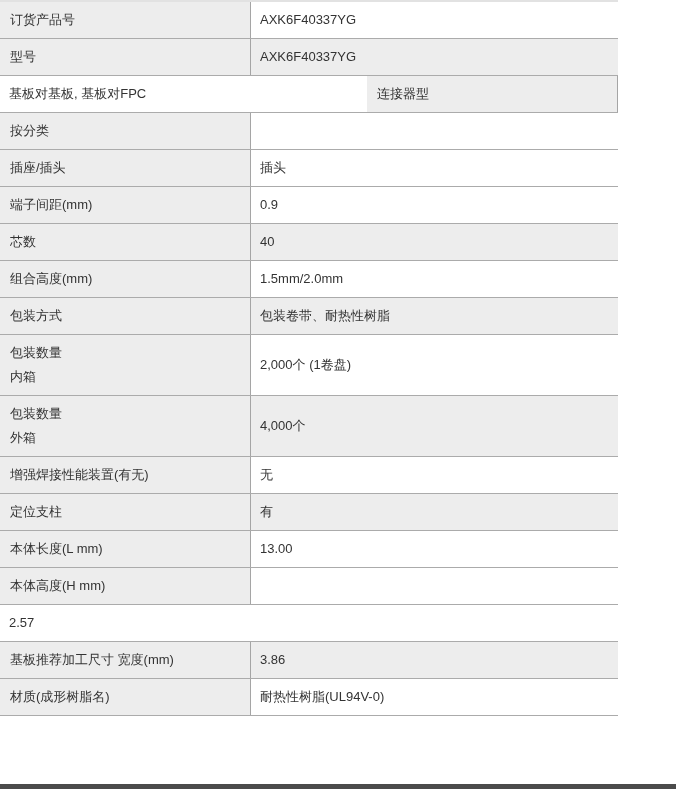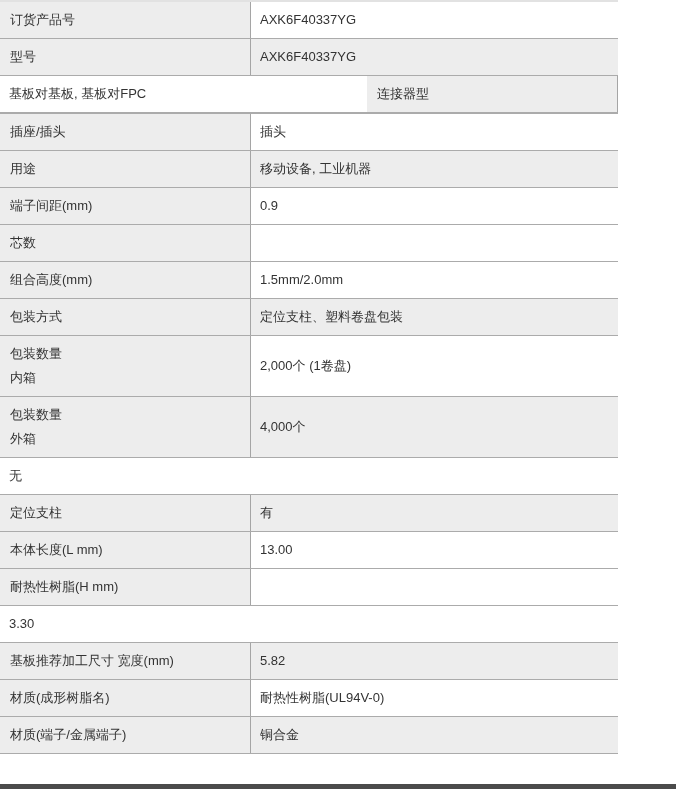--- a/index.html
+++ b/index.html
@@ -73,94 +73,89 @@
     <div class="cell cell-label">型号</div>
     <div class="cell cell-value">AXK6F40337YG</div>
   </div>
 
   <div class="spec-row">
     <div class="cell cell-value">基板对基板, 基板对FPC</div>
     <div class="cell cell-label">连接器型</div>
   </div>
 
   <div class="spec-row alt">
+    <div class="cell cell-label">按分类</div>
   </div>
 
   <div class="spec-row">
     <div class="cell cell-label">插座/插头</div>
     <div class="cell cell-value">插头</div>
   </div>
 
-  <div class="spec-row alt">
-    <div class="cell cell-label">用途</div>
-    <div class="cell cell-value">移动设备, 工业机器</div>
-  </div>
 
   <div class="spec-row">
     <div class="cell cell-label">端子间距(mm)</div>
     <div class="cell cell-value">0.9</div>
   </div>
 
   <div class="spec-row alt">
     <div class="cell cell-label">芯数</div>
+    <div class="cell cell-value">40</div>
   </div>
 
   <div class="spec-row">
     <div class="cell cell-label">组合高度(mm)</div>
     <div class="cell cell-value">1.5mm/2.0mm</div>
   </div>
 
   <div class="spec-row alt">
     <div class="cell cell-label">包装方式</div>
-    <div class="cell cell-value">定位支柱、塑料卷盘包装</div>
+    <div class="cell cell-value">包装卷带、耐热性树脂</div>
   </div>
 
   <div class="spec-row">
     <div class="cell cell-label">包装数量
 内箱</div>
     <div class="cell cell-value">2,000个 (1卷盘)</div>
   </div>
 
   <div class="spec-row alt">
     <div class="cell cell-label">包装数量
 外箱</div>
     <div class="cell cell-value">4,000个</div>
   </div>
 
   <div class="spec-row">
+    <div class="cell cell-label">增强焊接性能装置(有无)</div>
     <div class="cell cell-value">无</div>
   </div>
 
   <div class="spec-row alt">
     <div class="cell cell-label">定位支柱</div>
     <div class="cell cell-value">有</div>
   </div>
 
   <div class="spec-row">
     <div class="cell cell-label">本体长度(L mm)</div>
     <div class="cell cell-value">13.00</div>
   </div>
 
   <div class="spec-row alt">
-    <div class="cell cell-label">耐热性树脂(H mm)</div>
+    <div class="cell cell-label">本体高度(H mm)</div>
   </div>
 
   <div class="spec-row">
-    <div class="cell cell-value">3.30</div>
+    <div class="cell cell-value">2.57</div>
   </div>
 
   <div class="spec-row alt">
     <div class="cell cell-label">基板推荐加工尺寸 宽度(mm)</div>
-    <div class="cell cell-value">5.82</div>
+    <div class="cell cell-value">3.86</div>
   </div>
 
   <div class="spec-row">
     <div class="cell cell-label">材质(成形树脂名)</div>
     <div class="cell cell-value">耐热性树脂(UL94V-0)</div>
   </div>
 
-  <div class="spec-row alt">
-    <div class="cell cell-label">材质(端子/金属端子)</div>
-    <div class="cell cell-value">铜合金</div>
-  </div>
 </div>
 
 <div class="bottom-bar"></div>
 
 </body></html>

